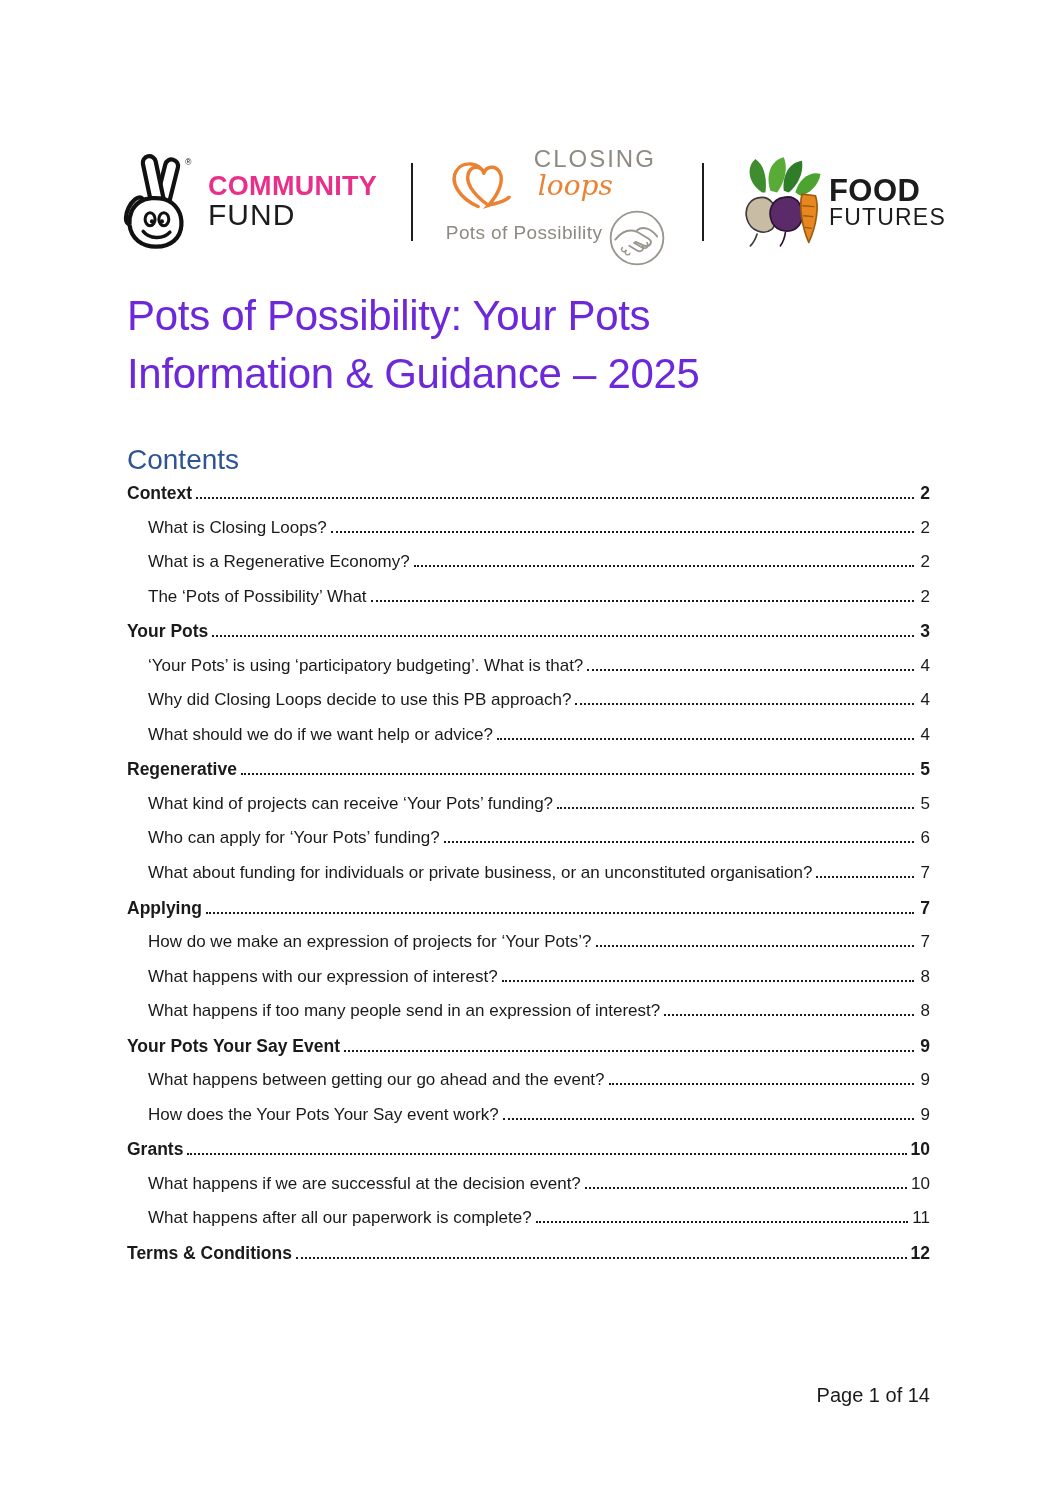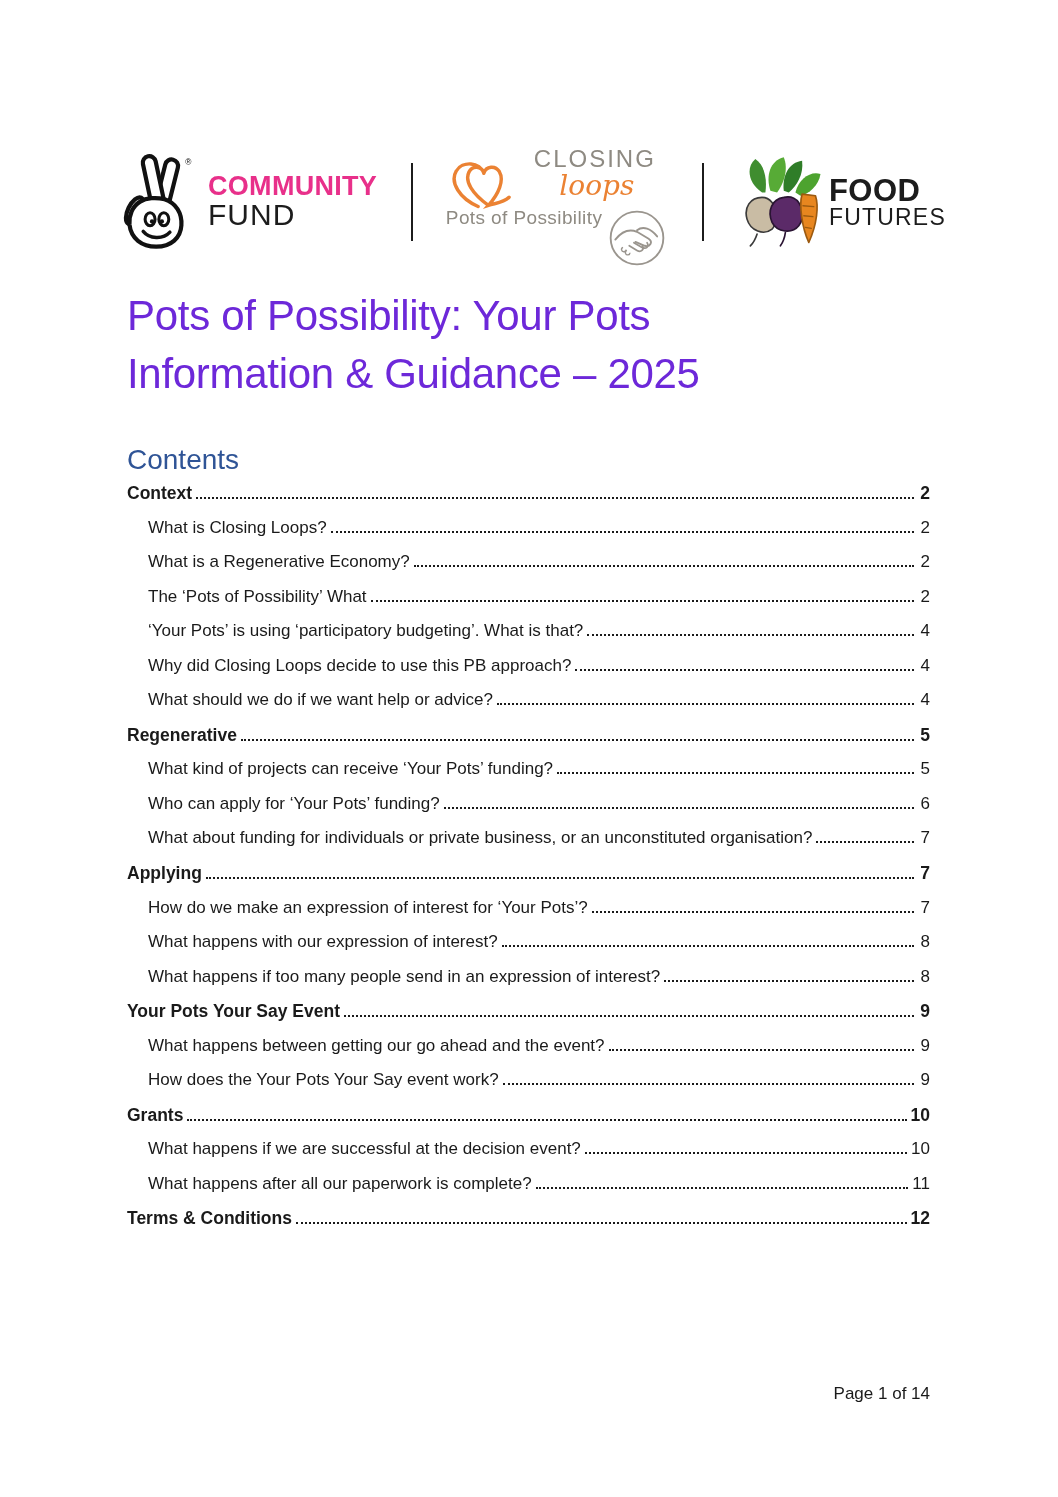--- a/index.html
+++ b/index.html
@@ -26,25 +26,25 @@
   .logo-cf { gap:6px; }
   .cf-hand { width:84px; height:98px; }
   .cf-words { display:flex; flex-direction:column; line-height:1.02; }
   .cf-word1 { font-size:27px; font-weight:800; color:var(--c-lottery-pink,#e8308a); letter-spacing:.3px; }
   .cf-word2 { font-size:30px; font-weight:500; color:#1c1c1c; letter-spacing:1px; }
 
   
   .logo-cl { flex-direction:column; align-items:flex-start; }
   .cl-top { display:flex; align-items:flex-start; }
   .cl-heart { width:86px; height:68px; margin-top:2px; }
-  .cl-words { display:flex; flex-direction:column; margin-left:2px;align-items:center; }
+  .cl-words { display:flex; flex-direction:column; margin-left:2px; }
   .cl-closing { font-size:24px; font-weight:300; color:var(--c-logo-gray,#8e8a82); letter-spacing:2px; }
   .cl-loops { font-family:"DejaVu Serif", serif; font-style:italic; font-weight:400; font-size:28px;
               color:var(--c-loop-orange,#eb8233); margin-top:-4px; margin-left:4px; }
-  .cl-bottom { display:flex; align-items:flex-start; margin-top:-8px; }
+  .cl-bottom { display:flex; align-items:center; margin-top:-8px; }
   .cl-tagline { font-size:19px; color:var(--c-logo-gray,#8e8a82); letter-spacing:.4px; }
   .cl-shake { width:62px; height:62px; margin-left:4px; margin-bottom:-10px; }
 
   
   .logo-ff { }
   .ff-veg { width:96px; height:100px; }
   .ff-words { display:flex; flex-direction:column; line-height:1.0; margin-left:-4px; }
   .ff-food { font-size:31px; font-weight:800; color:#1c1c1c; letter-spacing:.5px; }
   .ff-futures { font-size:23px; font-weight:400; color:#1c1c1c; letter-spacing:1.2px; }
 
@@ -71,21 +71,21 @@
   }
   .toc-row.lvl1 { font-weight:700; }
   .toc-row.lvl2 { padding-left:21px; font-size:17px; font-weight:400; }
   .toc-label { white-space:nowrap; flex-shrink:0; margin-right:4px; }
   .toc-dots { flex:1; min-width:6px; height:2px; border-bottom:2.2px dotted #1a1a1a; margin-right:4px; }
   .toc-page { flex-shrink:0; text-align:right; min-width:12px; }
 
   
   .page-footer {
     position:absolute; top:1384px; right:128px;
-    font-size:17px; color:#1a1a1a;
+    font-size:20px; color:#1a1a1a;
   }
 </style>
 </head>
 <body>
 
 <div class="page">
 
   <div class="logos">
 
     <div class="logo logo-cf">
@@ -175,20 +175,25 @@
       <div class="toc-row lvl2">
       <span class="toc-label">What is a Regenerative Economy?</span>
       <span class="toc-dots"></span>
       <span class="toc-page">2</span>
     </div>
       <div class="toc-row lvl2">
       <span class="toc-label">The ‘Pots of Possibility’ What</span>
       <span class="toc-dots"></span>
       <span class="toc-page">2</span>
     </div>
+      <div class="toc-row lvl1">
+      <span class="toc-label">Your Pots</span>
+      <span class="toc-dots"></span>
+      <span class="toc-page">3</span>
+    </div>
       <div class="toc-row lvl2">
       <span class="toc-label">‘Your Pots’ is using ‘participatory budgeting’. What is that?</span>
       <span class="toc-dots"></span>
       <span class="toc-page">4</span>
     </div>
       <div class="toc-row lvl2">
       <span class="toc-label">Why did Closing Loops decide to use this PB approach?</span>
       <span class="toc-dots"></span>
       <span class="toc-page">4</span>
     </div>
@@ -216,21 +221,21 @@
       <span class="toc-label">What about funding for individuals or private business, or an unconstituted organisation?</span>
       <span class="toc-dots"></span>
       <span class="toc-page">7</span>
     </div>
       <div class="toc-row lvl1">
       <span class="toc-label">Applying</span>
       <span class="toc-dots"></span>
       <span class="toc-page">7</span>
     </div>
       <div class="toc-row lvl2">
-      <span class="toc-label">How do we make an expression of interest for ‘Your Pots’?</span>
+      <span class="toc-label">How do we make an expression of projects for ‘Your Pots’?</span>
       <span class="toc-dots"></span>
       <span class="toc-page">7</span>
     </div>
       <div class="toc-row lvl2">
       <span class="toc-label">What happens with our expression of interest?</span>
       <span class="toc-dots"></span>
       <span class="toc-page">8</span>
     </div>
       <div class="toc-row lvl2">
       <span class="toc-label">What happens if too many people send in an expression of interest?</span>

